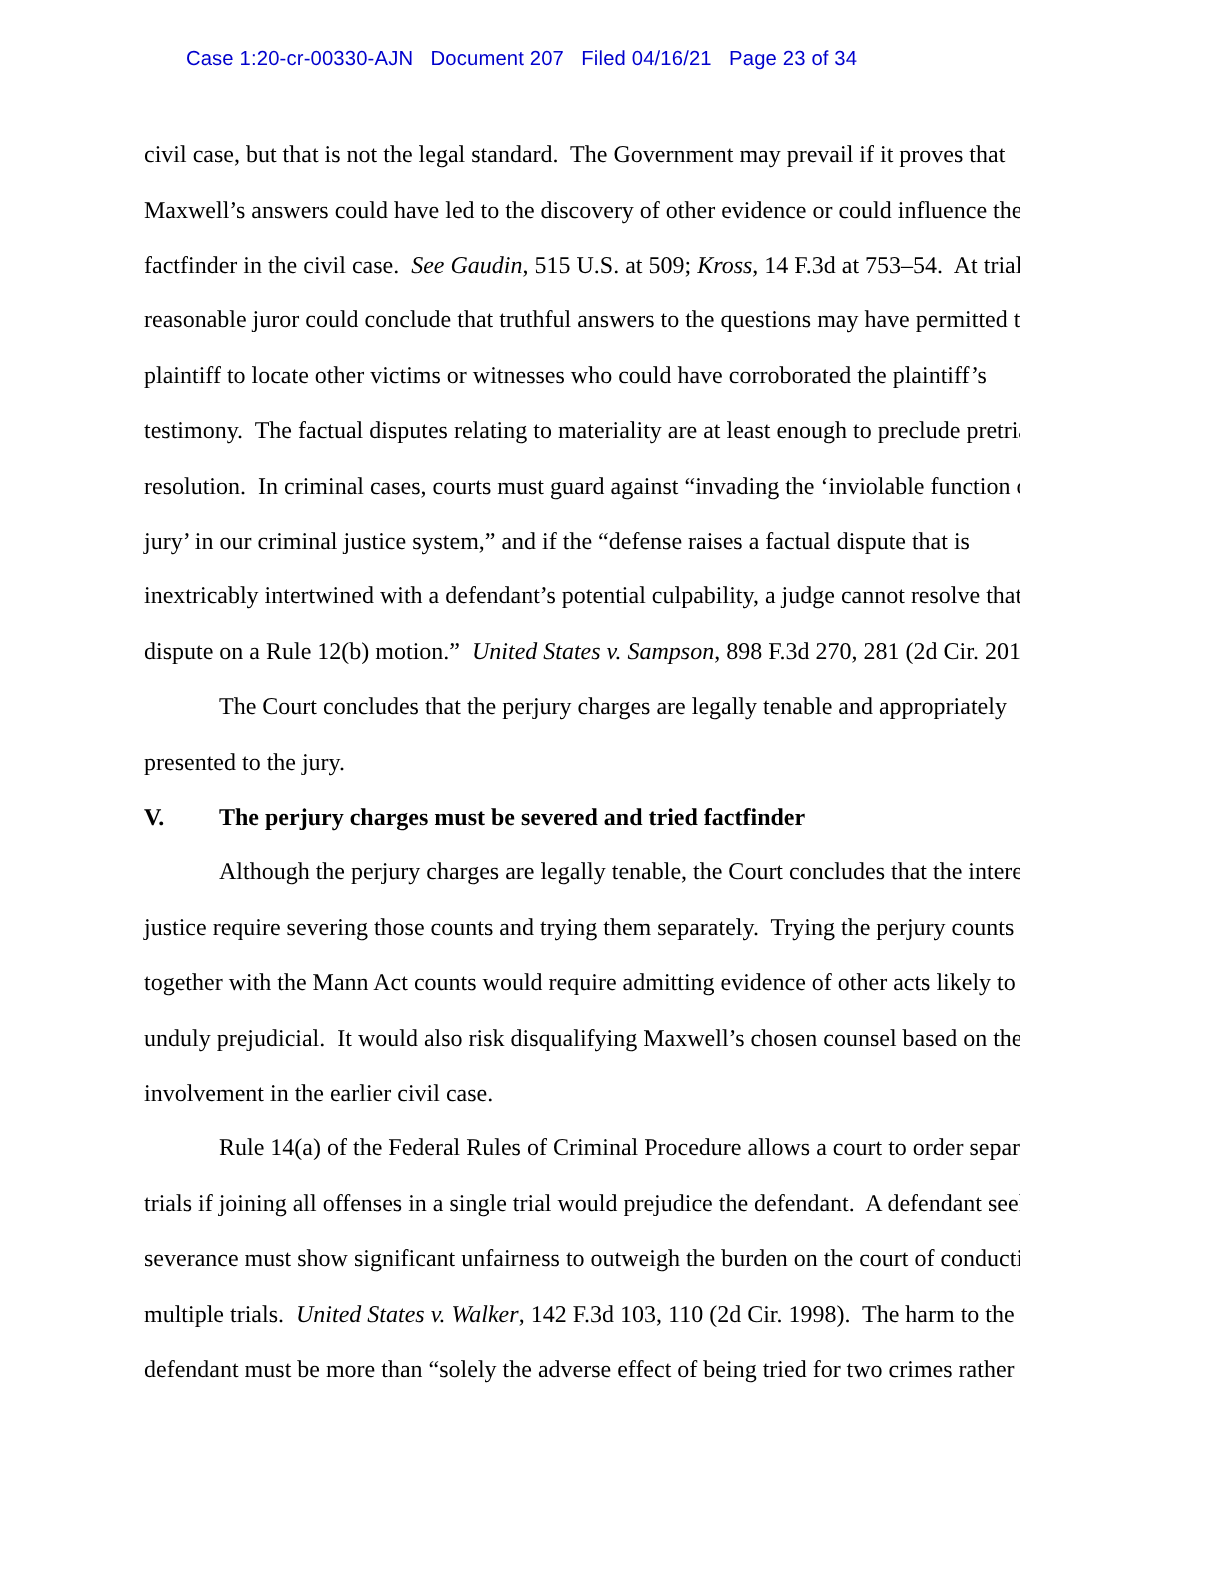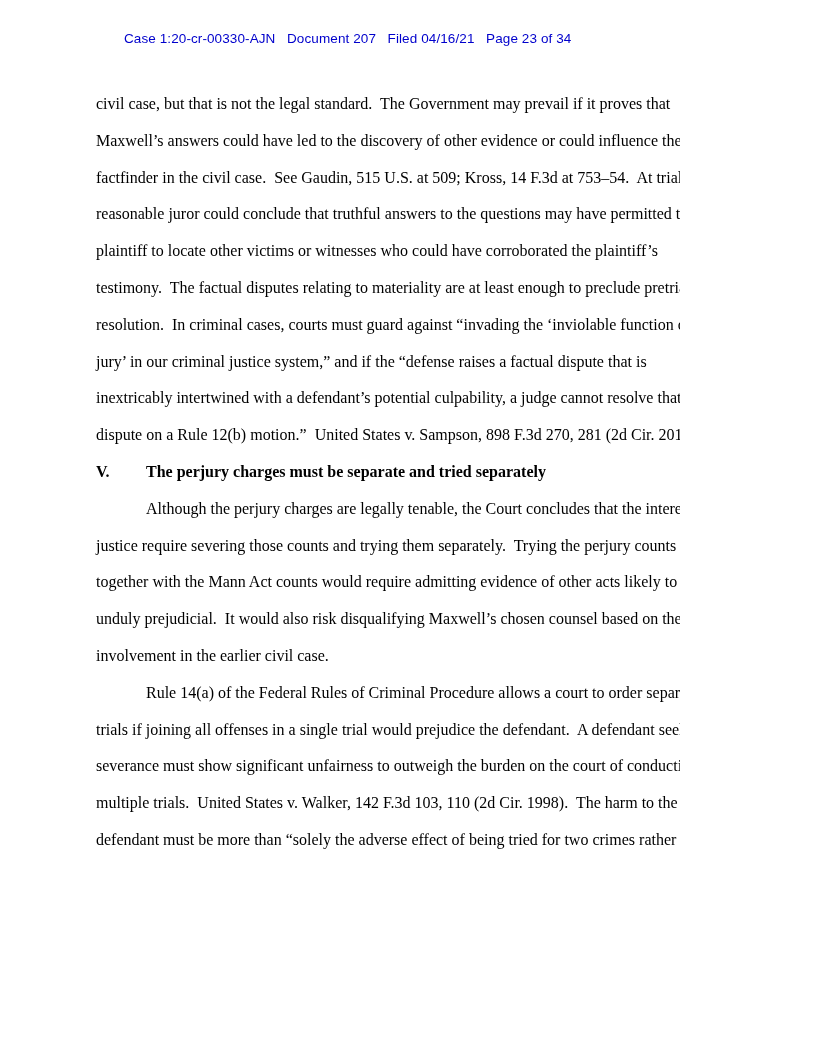--- a/index.html
+++ b/index.html
@@ -36,38 +36,39 @@
     left: 96px;
     width: 624px;
     font-size: 16px;
     line-height: 36.8px;
     text-align: left;
   }
   .para { white-space: pre-wrap; }
   .para.indent { text-indent: 50px; }
   .heading { font-weight: bold; white-space: pre-wrap; }
   .heading-number { display: inline-block; width: 50px; font-weight: bold; }
-  .italic { }
+  .italic { font-style: italic; }
   .page-footer {
     position: absolute;
     top: 971px;
     left: 0;
     width: 100%;
     text-align: center;
     font-size: 15.5px;
   }
 </style>
 </head>
 <body>
 
 <div class="page">
   <header class="case-header" style="color: rgb(0, 0, 204);">
     <span>Case 1:20-cr-00330-AJN   Document 207   Filed 04/16/21   Page 23 of 34</span>
   </header>
 
   <main class="doc-body" id="doc-body">
       <p class="para"><span>civil case, but that is not the legal standard.  The Government may prevail if it proves that Maxwell’s answers could have led to the discovery of other evidence or could influence the factfinder in the civil case.  </span><span class="italic">See Gaudin</span><span>, 515 U.S. at 509; </span><span class="italic">Kross</span><span>, 14 F.3d at 753–54.  At trial, a reasonable juror could conclude that truthful answers to the questions may have permitted the plaintiff to locate other victims or witnesses who could have corroborated the plaintiff’s testimony.  The factual disputes relating to materiality are at least enough to preclude pretrial resolution.  In criminal cases, courts must guard against “invading the ‘inviolable function of the jury’ in our criminal justice system,” and if the “defense raises a factual dispute that is inextricably intertwined with a defendant’s potential culpability, a judge cannot resolve that dispute on a Rule 12(b) motion.”  </span><span class="italic">United States v. Sampson</span><span>, 898 F.3d 270, 281 (2d Cir. 2018).</span></p>
-      <p class="heading"><span class="heading-number">V.</span><span>The perjury charges must be separate and tried separately</span></p>
+      <p class="para indent"><span>The Court concludes that the perjury charges are legally tenable and appropriately presented to the jury.</span></p>
+      <p class="heading"><span class="heading-number">V.</span><span>The perjury charges must be severed and tried factfinder</span></p>
       <p class="para indent"><span>Although the perjury charges are legally tenable, the Court concludes that the interests of justice require severing those counts and trying them separately.  Trying the perjury counts together with the Mann Act counts would require admitting evidence of other acts likely to be unduly prejudicial.  It would also risk disqualifying Maxwell’s chosen counsel based on their involvement in the earlier civil case.</span></p>
       <p class="para indent"><span>Rule 14(a) of the Federal Rules of Criminal Procedure allows a court to order separate trials if joining all offenses in a single trial would prejudice the defendant.  A defendant seeking severance must show significant unfairness to outweigh the burden on the court of conducting multiple trials.  </span><span class="italic">United States v. Walker</span><span>, 142 F.3d 103, 110 (2d Cir. 1998).  The harm to the defendant must be more than “solely the adverse effect of being tried for two crimes rather than</span></p>
     </main>
 
 </div>
 
 </body></html>

